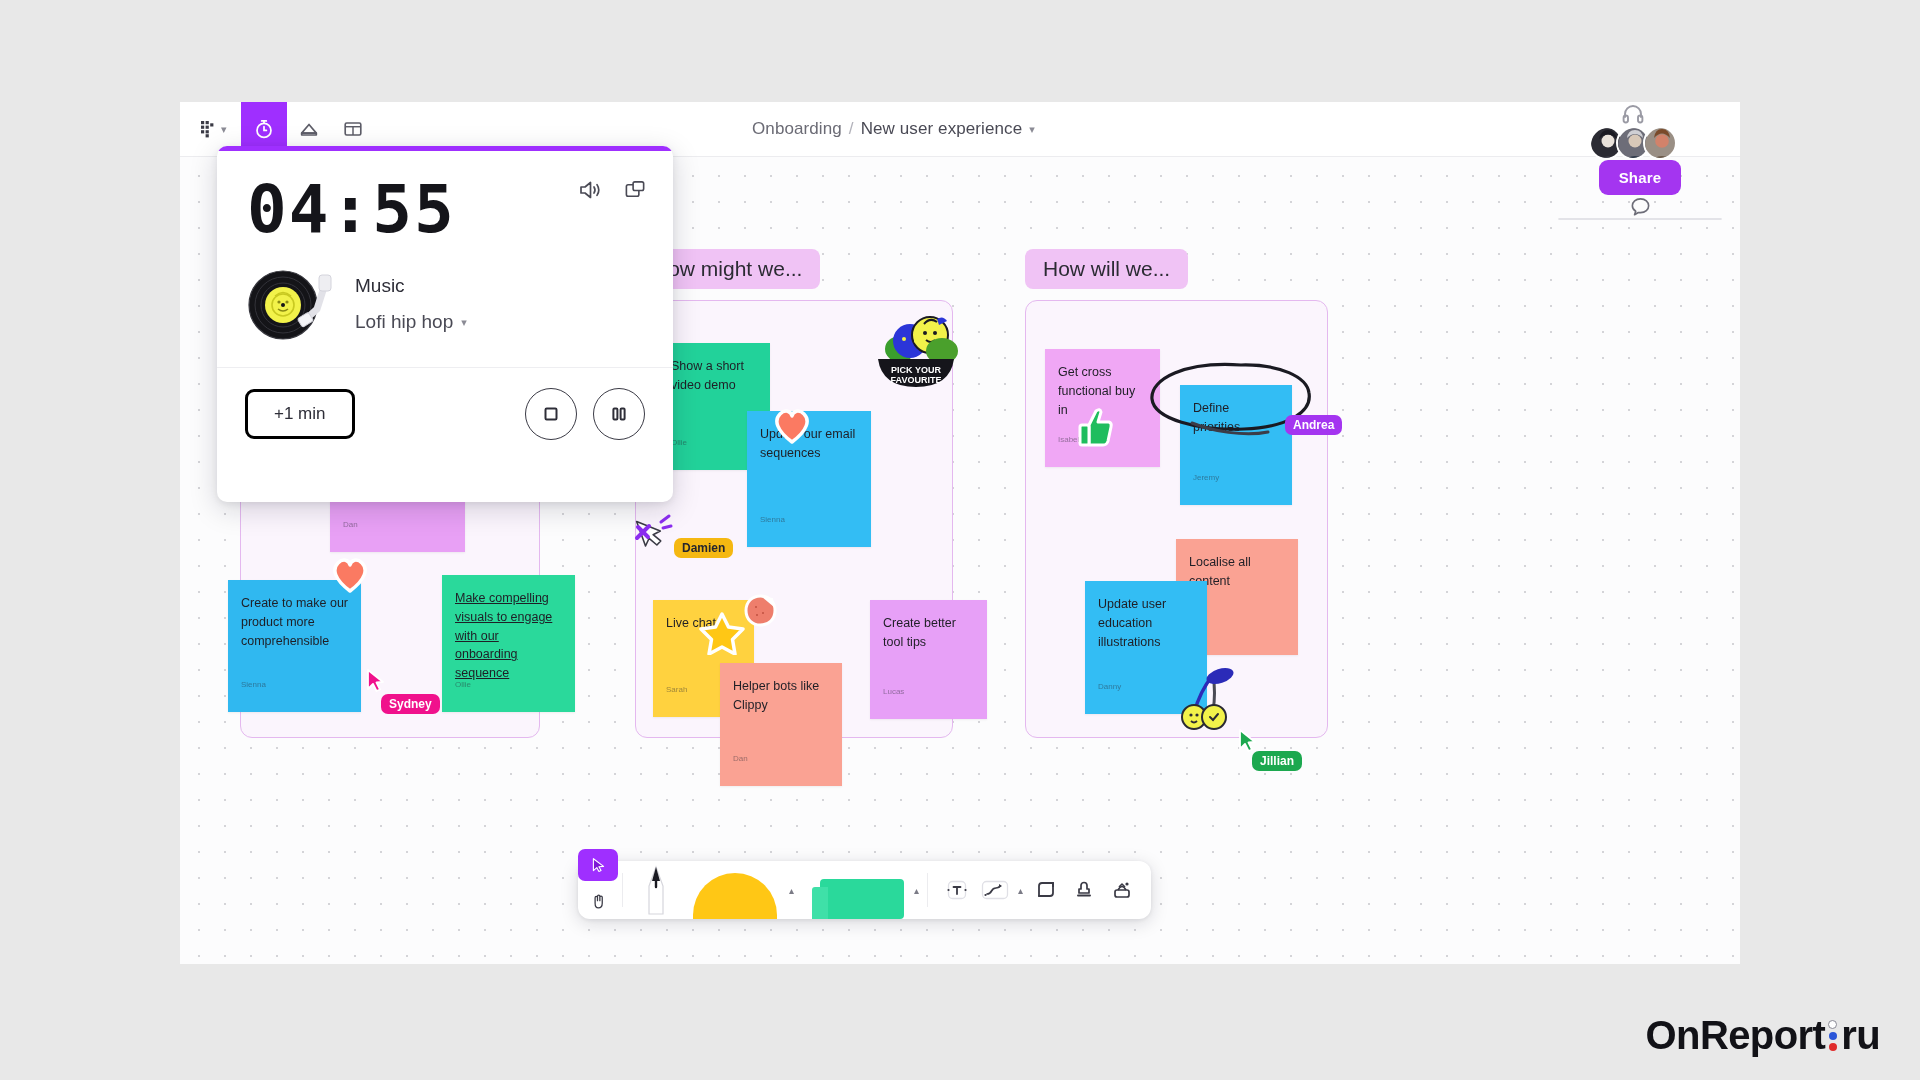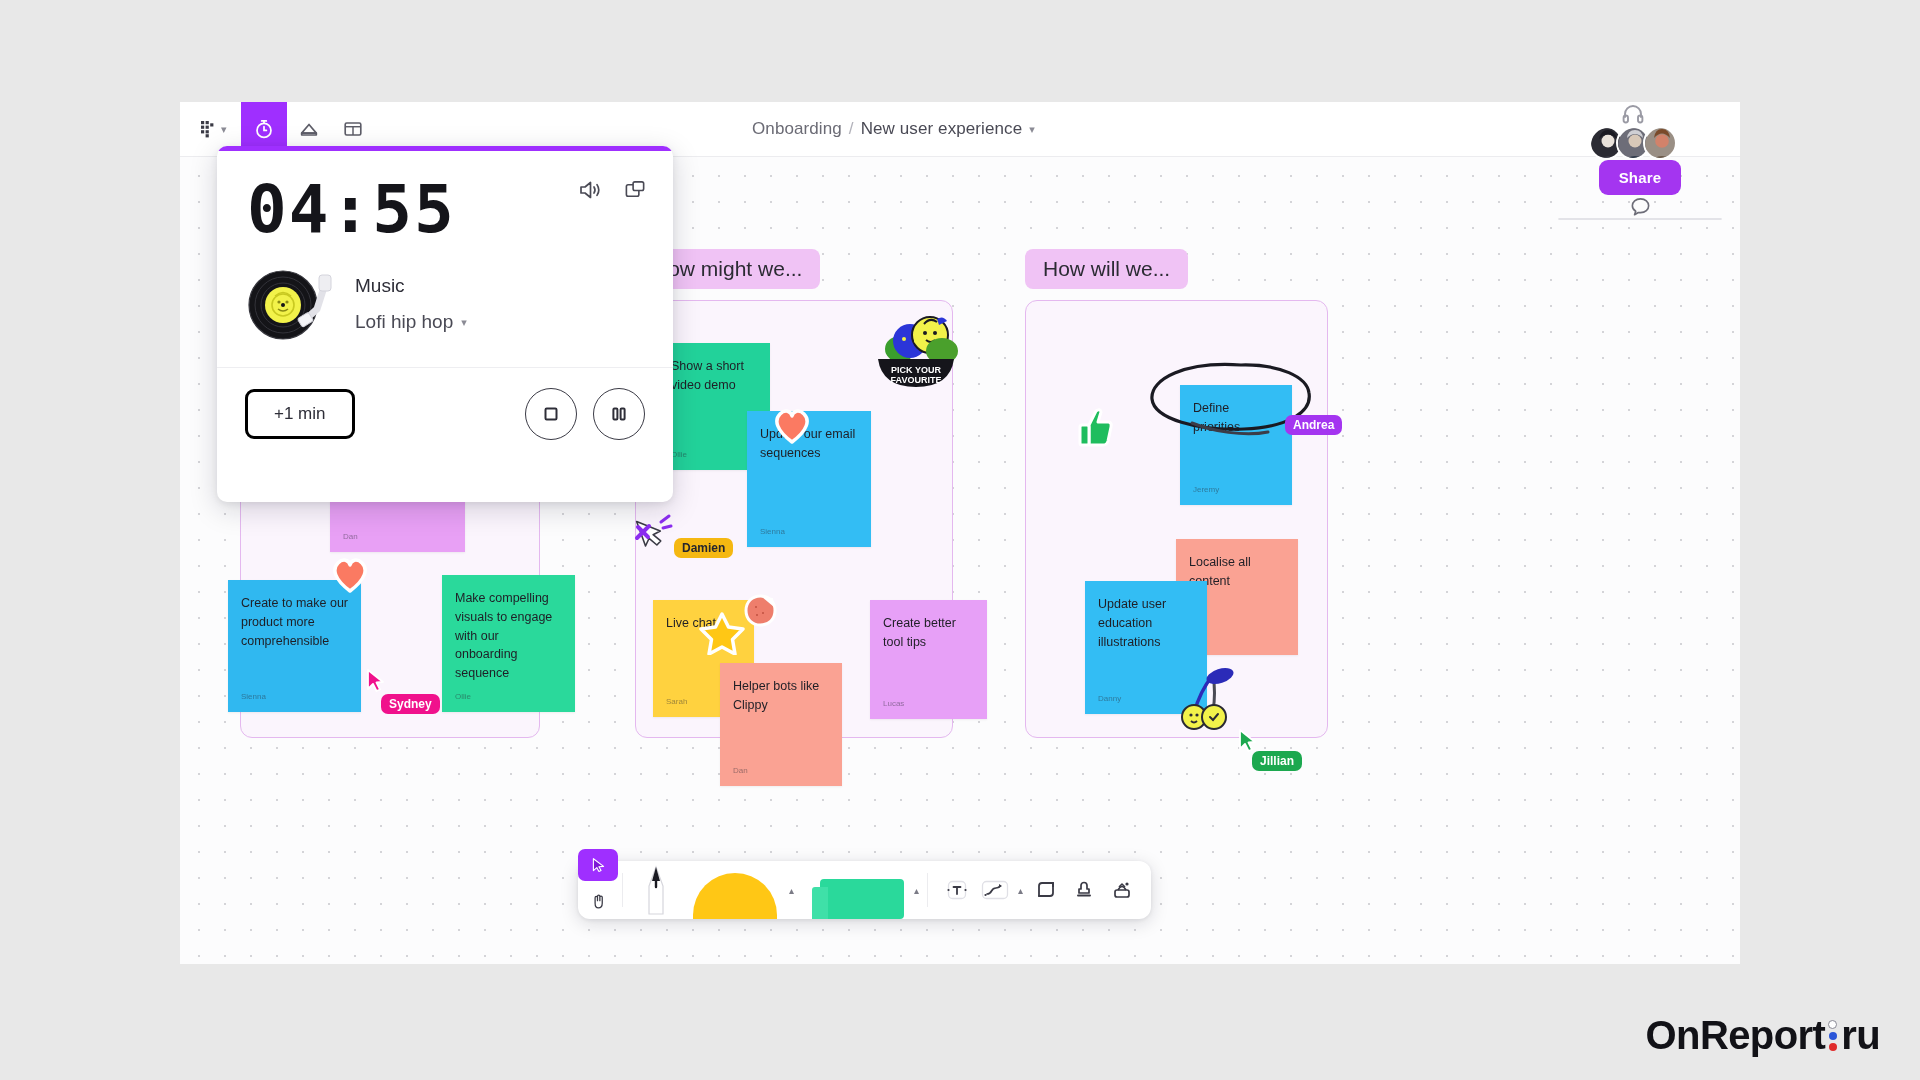--- a/index.html
+++ b/index.html
@@ -178,21 +178,21 @@
   .note {
     position: absolute;
     padding: 14px 13px 0 13px;
     font-size: 12.5px;
     line-height: 1.5;
     color: #1f1f26;
     cursor: pointer;
     box-shadow: 0 1px 2px rgba(0,0,0,.06);
   }
   .note .note-author {
-    position: absolute; left: 13px; bottom: 9px;
+    position: absolute; left: 13px; bottom: 21px;
     font-size: 8px; color: rgba(40,40,50,.45);
   }
 
   
   .cursor-label {
     position: absolute;
     color: #fff; font-size: 12px; font-weight: 700;
     padding: 3px 8px; border-radius: 7px;
     white-space: nowrap;
   }
@@ -249,21 +249,21 @@
     <div class="note" style="left:150px; top:283px; width:135px; height:112px; background:#e8a0f5;">
       <div></div>
       <div class="note-author">Dan</div>
     </div>
 
     <div class="note" style="left:48px; top:423px; width:133px; height:132px; background:#30b8f0;">
       <div>Create to make our product more comprehensible</div>
       <div class="note-author">Sienna</div>
     </div>
 
-    <div class="note" style="left:262px; top:418px; width:133px; height:137px; background:#2ad99b;">
+    <div class="note" style="left:262px; top:418px; width:133px; height:137px; background:#2ad99b;text-decoration:underline;">
       <div>Make compelling visuals to engage with our onboarding sequence</div>
       <div class="note-author">Ollie</div>
     </div>
 
     <div class="sticker" style="left:150px; top:398px;">
       <svg width="40" height="38" viewBox="0 0 40 38">
         <path d="M20 36 C4 24 2 14 8 8 C13 3 19 5 20 10 C21 5 27 3 32 8 C38 14 36 24 20 36 Z" fill="#fb7a62" stroke="#ffffff" stroke-width="3.5" stroke-linejoin="round"></path>
       </svg>
     </div>
 
@@ -352,20 +352,24 @@
         <circle cx="42" cy="26" r="2" fill="#f2f24a"></circle>
         <path d="M4 44 L80 44 Q76 72 42 72 Q8 72 4 44 Z" fill="#15151b"></path>
         <text x="42" y="58" font-size="9" font-weight="700" fill="#ffffff" text-anchor="middle" font-family="Liberation Sans, sans-serif">PICK  YOUR</text>
         <text x="42" y="68" font-size="9" font-weight="700" fill="#ffffff" text-anchor="middle" font-family="Liberation Sans, sans-serif">FAVOURITE</text>
       </svg>
     </div>
 
     <div class="frame-title" style="left:845px; top:92px;">How will we...</div>
     <div class="frame-box" style="left:845px; top:143px; width:303px; height:438px;"></div>
 
+    <div class="note" style="left:865px; top:192px; width:115px; height:118px; background:#f0a7f5;">
+      <div>Get cross functional buy in</div>
+      <div class="note-author">Isabelle</div>
+    </div>
 
     <div class="note" style="left:1000px; top:228px; width:112px; height:120px; background:#33bdf4;">
       <div>Define priorities</div>
       <div class="note-author">Jeremy</div>
     </div>
 
     <div class="note" style="left:996px; top:382px; width:122px; height:116px; background:#faa293;">
       <div>Localise all content</div>
       <div class="note-author"></div>
     </div>

